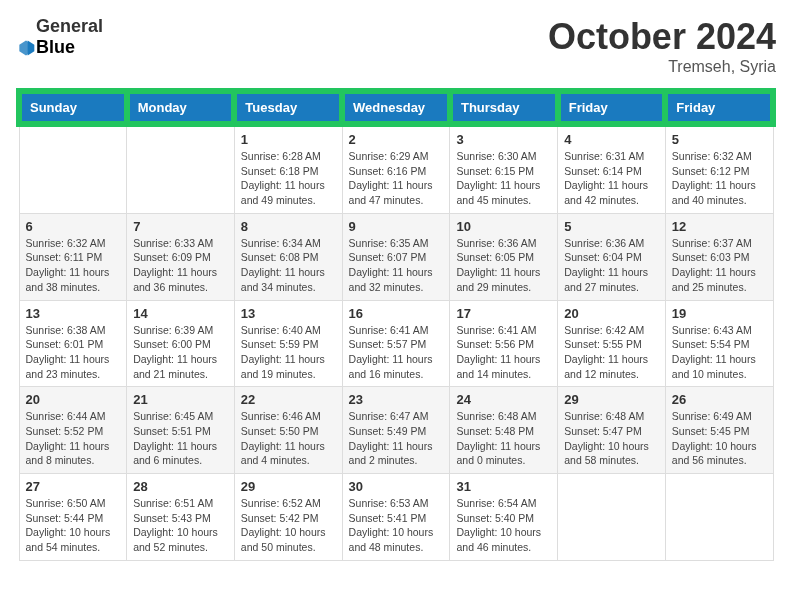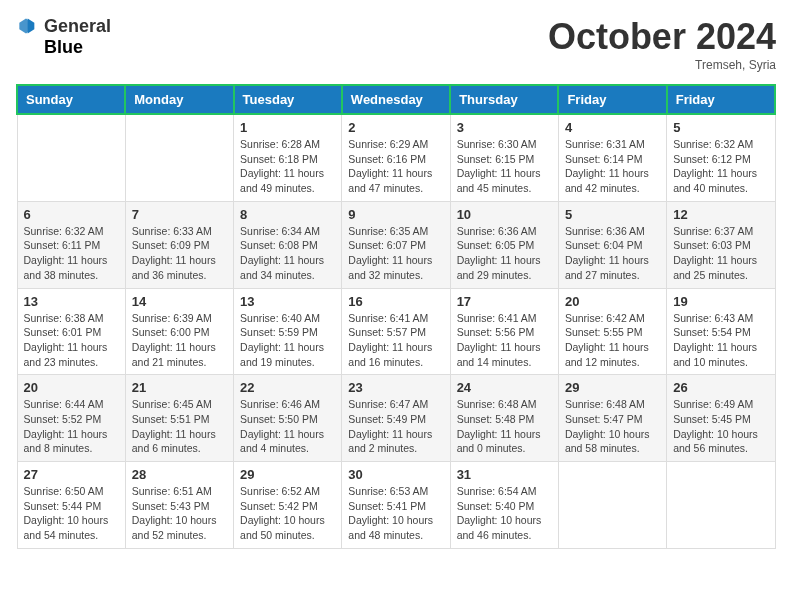--- a/index.html
+++ b/index.html
@@ -11,22 +11,22 @@
       padding: 16px;
     }
     .header-area {
       display: flex;
       justify-content: space-between;
       align-items: flex-start;
       margin-bottom: 12px;
     }
     .logo {
       display: flex;
-      align-items: flex-start;
-      gap: 8px;
+      align-items: flex-end;
+      gap: 0;
     }
     .logo-text-general {
       font-size: 18px;
       font-weight: bold;
       color: #333;
     }
     .logo-text-blue {
       font-size: 18px;
       font-weight: bold;
       color: #000000;
@@ -37,36 +37,36 @@
     }
     .title-area {
       text-align: right;
     }
     .month-title {
       font-size: 36px;
       font-weight: bold;
       color: #333;
     }
     .location-title {
-      font-size: 12px;
+      font-size: 16px;
       color: #555;
     }
     .calendar {
       width: 100%;
       border-collapse: collapse;
       font-size: 11px;
     }
     .calendar th {
       background-color: #1a7abf;
       color: #fff;
       text-align: left;
       padding: 6px 8px;
       font-size: 13px;
       font-weight: bold;
-      border: 2px solid #22c55e;
+      border: 6px solid #22c55e;
     }
     .calendar td {
       border: 1px solid #ddd;
       vertical-align: top;
       padding: 5px 6px;
       width: 108px;
       min-height: 80px;
       background: #fff;
     }
     .calendar tr:nth-child(even) td {

